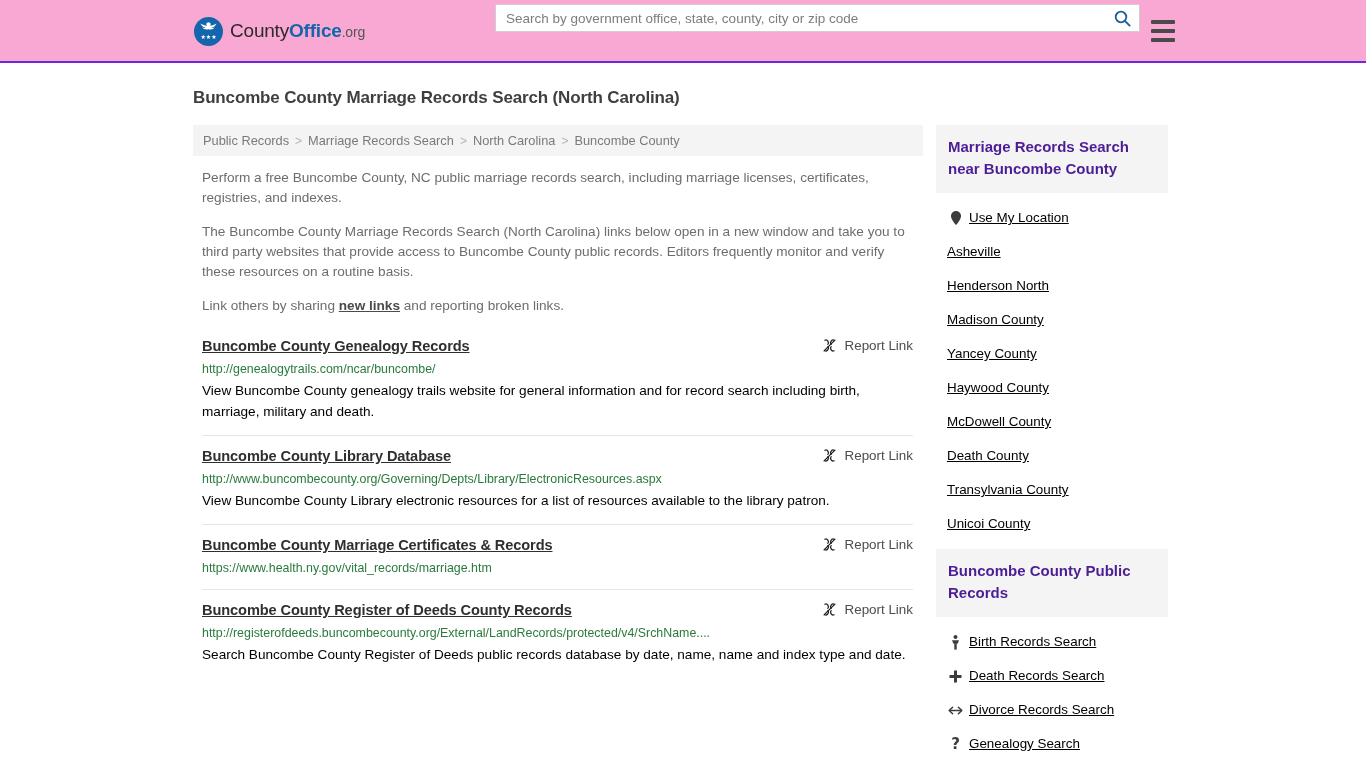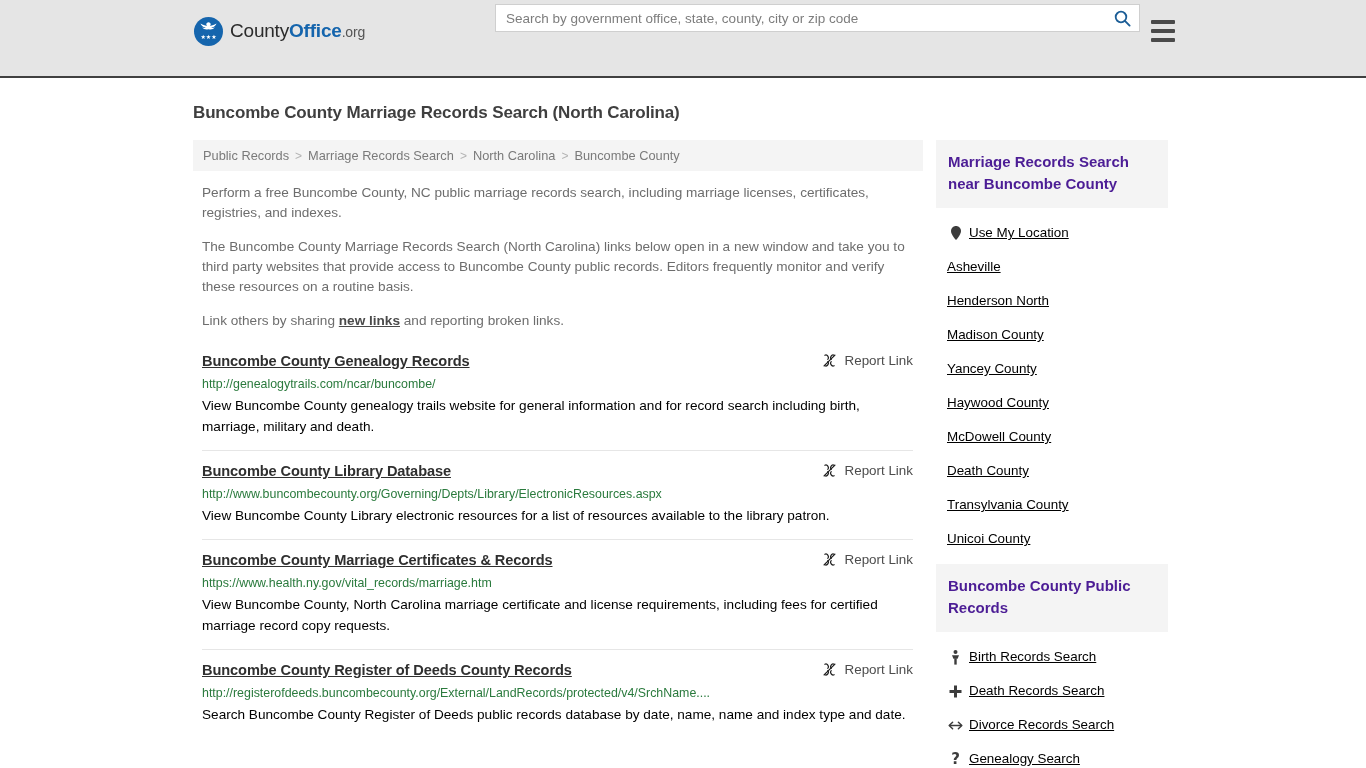--- a/index.html
+++ b/index.html
@@ -7,23 +7,23 @@
     margin: 0; padding: 0;
     width: 1366px; height: 768px;
     overflow: hidden;
     background: #ffffff;
     font-family: "Liberation Sans", sans-serif;
     -webkit-font-smoothing: antialiased;
   }
 
   
   .site-header {
-    height: 78px;
-    background: #e5e5e5;
-    border-bottom: 2px solid #404040;
+    height: 63px;
+    background: #f9a8d4;
+    border-bottom: 2px solid #6d28d9;
     position: relative;
   }
   .header-inner {
     width: 1366px; height: 61px;
     position: relative;
   }
   .brand {
     position: absolute;
     left: 194px; top: 17px;
     display: flex; align-items: center;
@@ -352,21 +352,20 @@
                   <path d="M3.1 2.4c1.2-.6 2.6.1 3.3 1.2.7 1.1.6 2.4-.2 3.2" fill="none" stroke="#1a1a1a" stroke-width="1.3" stroke-linecap="round"></path>
                   <path d="M12.9 2.4c-1.2-.6-2.6.1-3.3 1.2-.7 1.1-.6 2.4.2 3.2" fill="none" stroke="#1a1a1a" stroke-width="1.3" stroke-linecap="round"></path>
                   <path d="M3.1 13.6c1.2.6 2.6-.1 3.3-1.2.7-1.1.6-2.4-.2-3.2" fill="none" stroke="#1a1a1a" stroke-width="1.3" stroke-linecap="round"></path>
                   <path d="M12.9 13.6c-1.2.6-2.6-.1-3.3-1.2-.7-1.1-.6-2.4.2-3.2" fill="none" stroke="#1a1a1a" stroke-width="1.3" stroke-linecap="round"></path>
                   <line x1="2.2" y1="13.8" x2="13.8" y2="2.2" stroke="#1a1a1a" stroke-width="1.3" stroke-linecap="round"></line>
                 </svg>
                 <span class="rl-label">Report Link</span>
               </a>
             </div>
             <a class="result-url" href="#">https://www.health.ny.gov/vital_records/marriage.htm</a>
-            <div class="result-desc">View Buncombe County, North Carolina marriage certificate and license requirements, including fees for certified marriage record copy requests.</div>
           </div>
 
           <div class="result">
             <div class="result-head">
               <a class="result-title" href="#">Buncombe County Register of Deeds County Records</a>
               <a class="report-link" href="#">
                 <svg width="15" height="15" viewBox="0 0 16 16" xmlns="http://www.w3.org/2000/svg">
                   <path d="M3.1 2.4c1.2-.6 2.6.1 3.3 1.2.7 1.1.6 2.4-.2 3.2" fill="none" stroke="#1a1a1a" stroke-width="1.3" stroke-linecap="round"></path>
                   <path d="M12.9 2.4c-1.2-.6-2.6.1-3.3 1.2-.7 1.1-.6 2.4.2 3.2" fill="none" stroke="#1a1a1a" stroke-width="1.3" stroke-linecap="round"></path>
                   <path d="M3.1 13.6c1.2.6 2.6-.1 3.3-1.2.7-1.1.6-2.4-.2-3.2" fill="none" stroke="#1a1a1a" stroke-width="1.3" stroke-linecap="round"></path>

